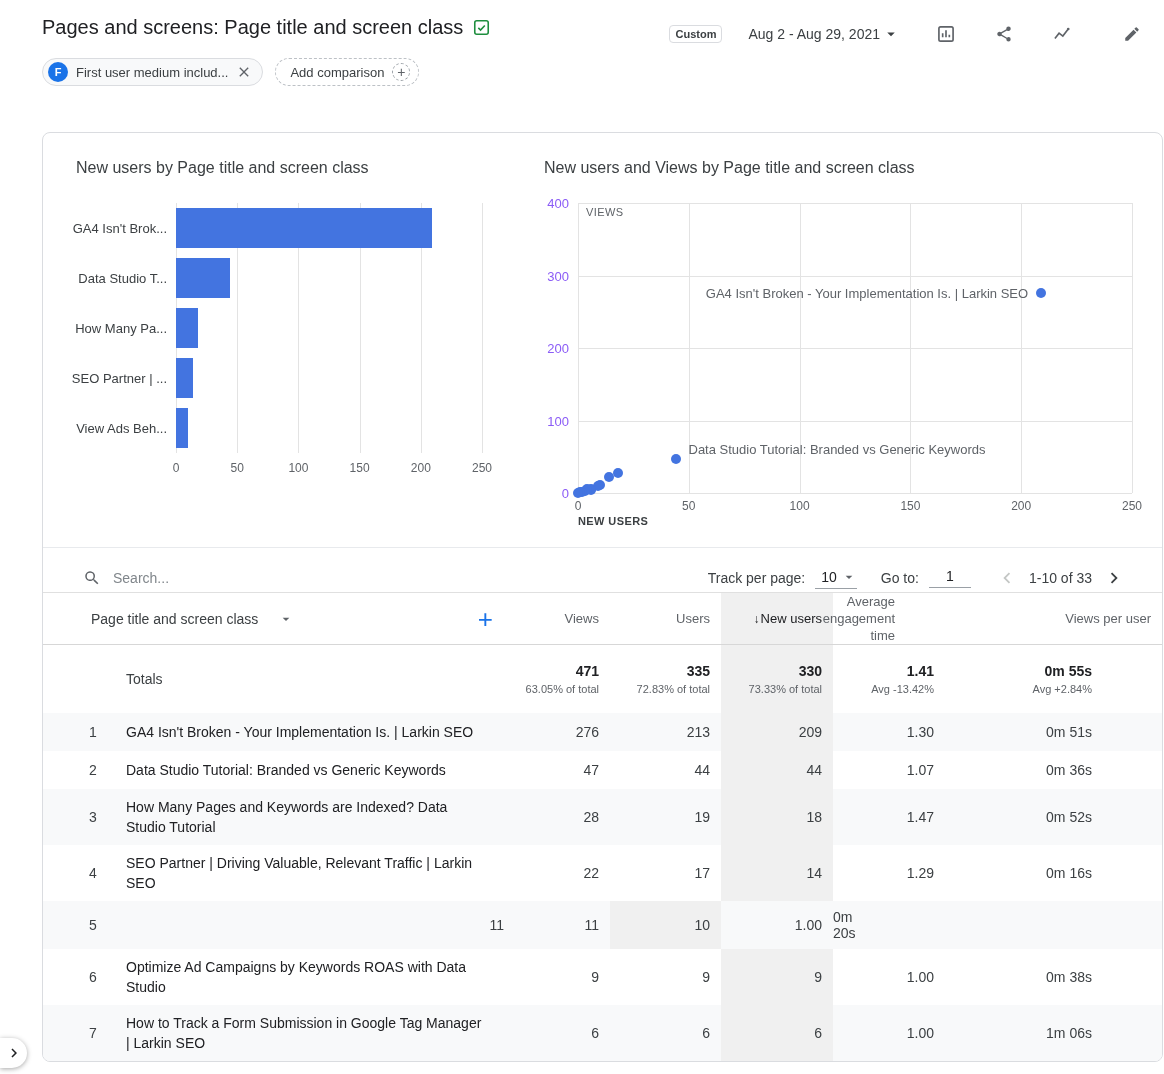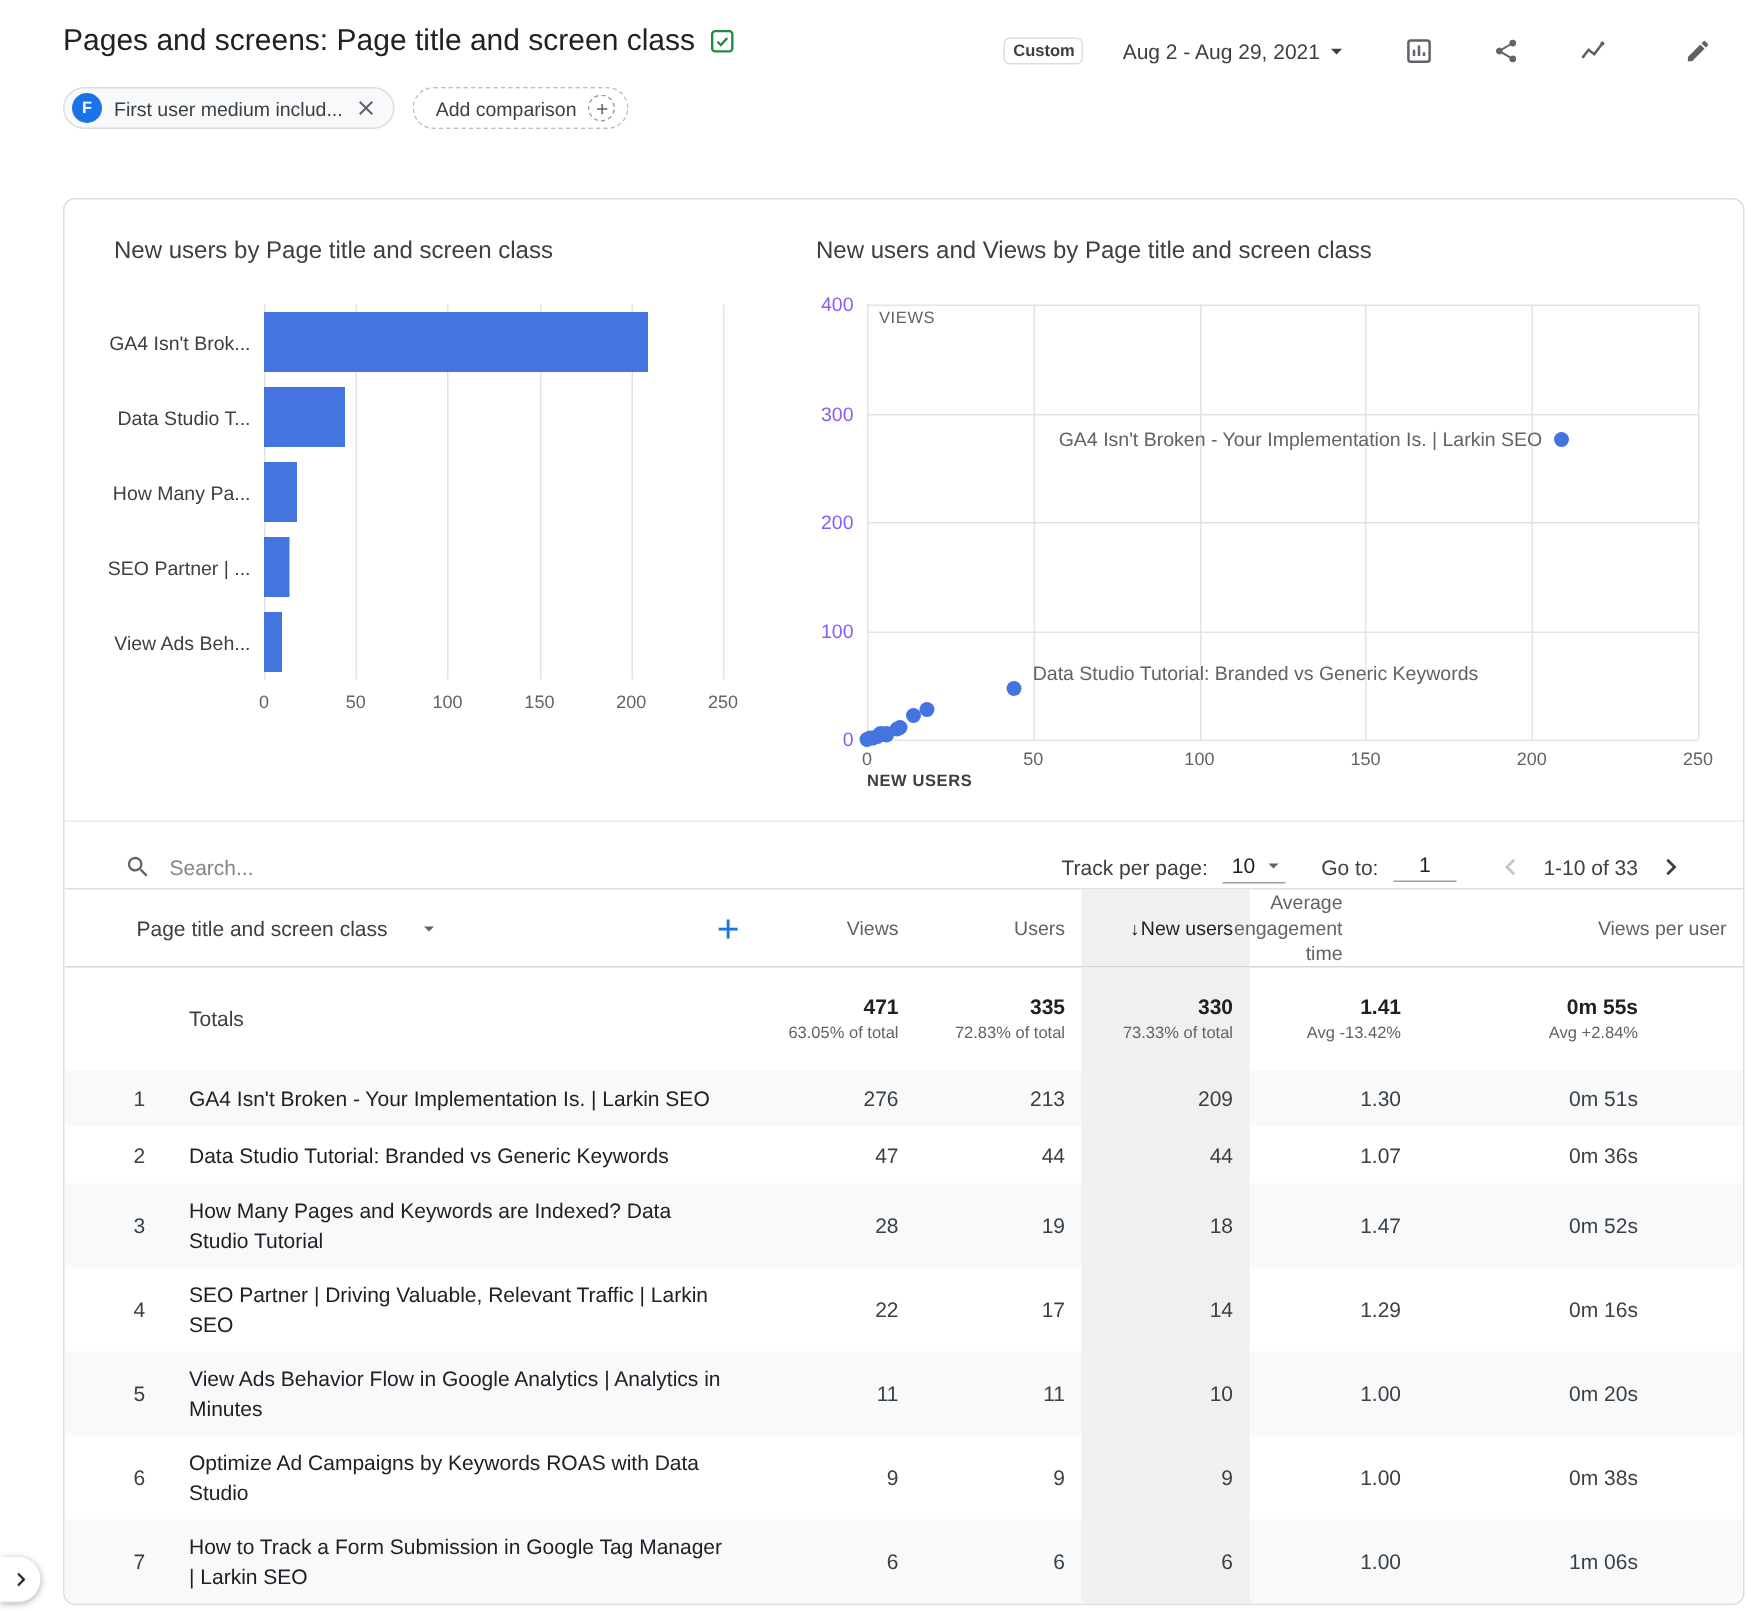--- a/index.html
+++ b/index.html
@@ -410,21 +410,20 @@
         <div class="cell idx">4</div>
         <div class="cell title">SEO Partner | Driving Valuable, Relevant Traffic | Larkin SEO</div>
         <div class="cell">22</div>
         <div class="cell">17</div>
         <div class="cell shaded">14</div>
         <div class="cell">1.29</div>
         <div class="cell last">0m 16s</div>
       </div>
       <div class="tgrid trow banded">
         <div class="cell idx">5</div>
-        <div class="cell title">View Ads Behavior Flow in Google Analytics | Analytics in Minutes</div>
         <div class="cell">11</div>
         <div class="cell">11</div>
         <div class="cell shaded">10</div>
         <div class="cell">1.00</div>
         <div class="cell last">0m 20s</div>
       </div>
       <div class="tgrid trow">
         <div class="cell idx">6</div>
         <div class="cell title">Optimize Ad Campaigns by Keywords ROAS with Data Studio</div>
         <div class="cell">9</div>

